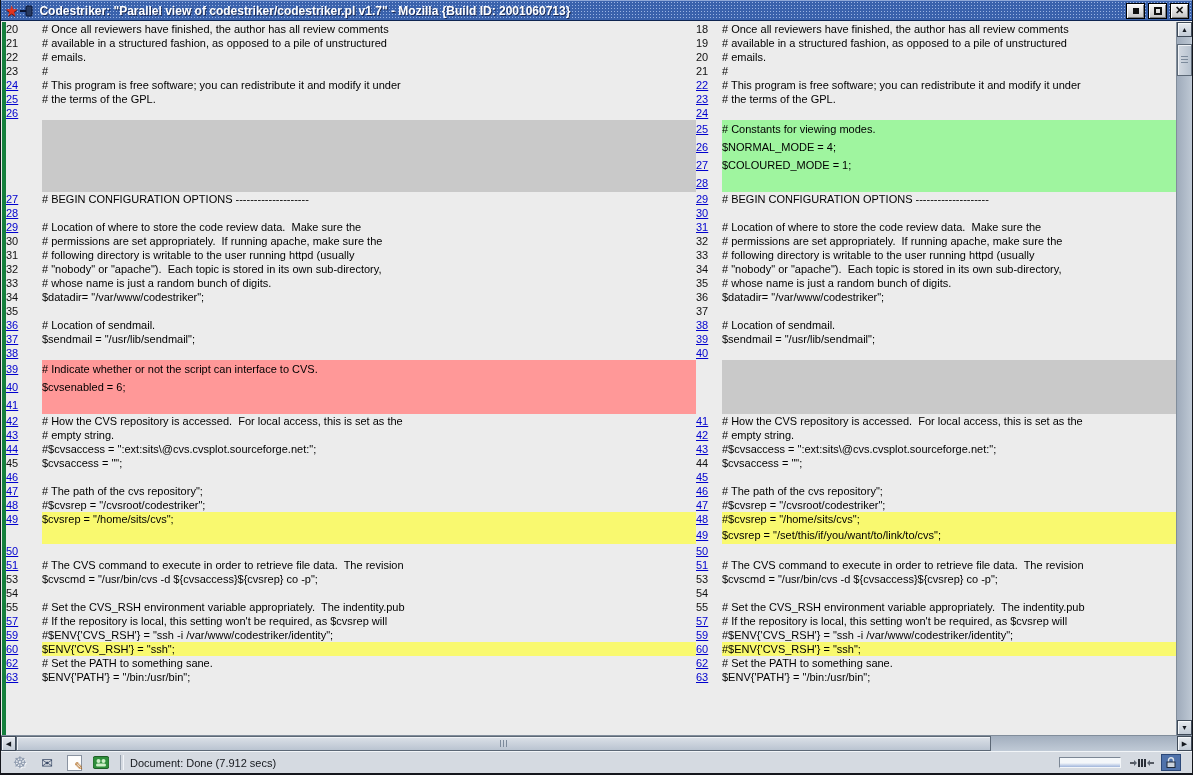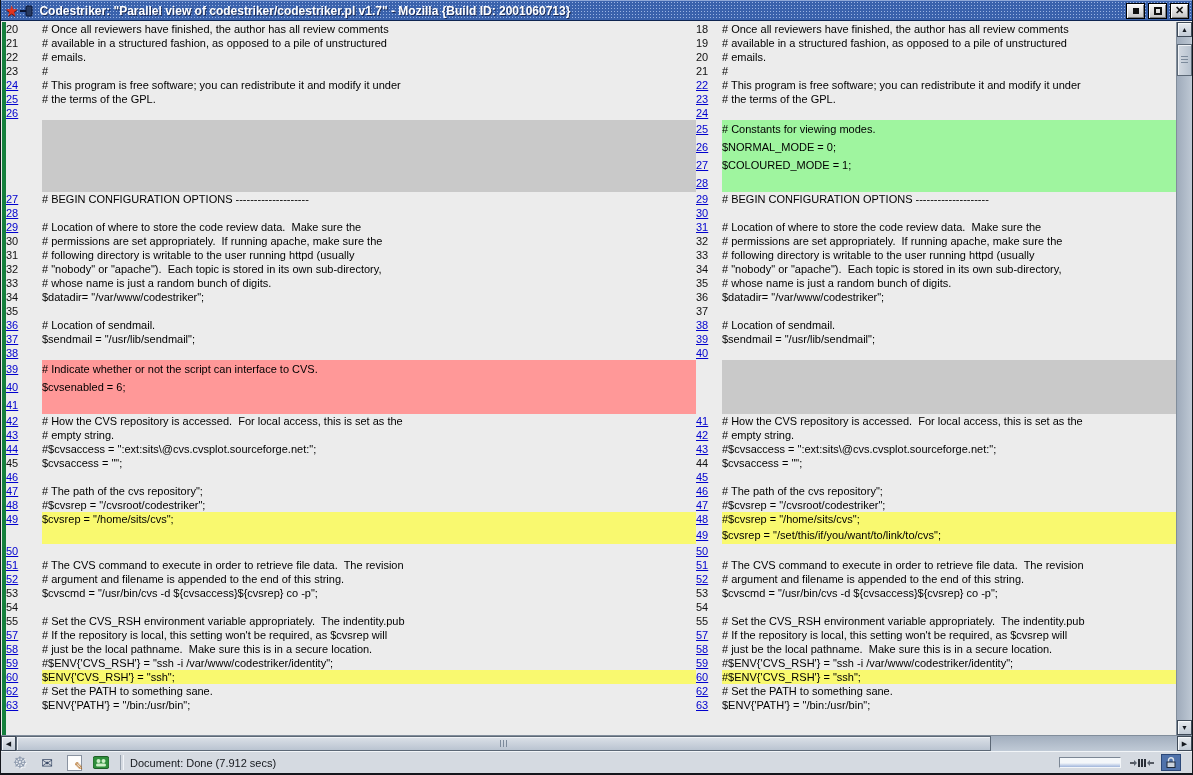--- a/index.html
+++ b/index.html
@@ -205,21 +205,21 @@
           <tr class="tall">
             <td class="lnum"></td>
             <td class="lcode bg-gray"></td>
             <td class="rnum"><a href="#" class="lnlink">25</a></td>
             <td class="rcode bg-green"><span class="codetext"># Constants for viewing modes.</span></td>
           </tr>
           <tr class="tall">
             <td class="lnum"></td>
             <td class="lcode bg-gray"></td>
             <td class="rnum"><a href="#" class="lnlink">26</a></td>
-            <td class="rcode bg-green"><span class="codetext">$NORMAL_MODE = 0;</span></td>
+            <td class="rcode bg-green"><span class="codetext">$NORMAL_MODE = 4;</span></td>
           </tr>
           <tr class="tall">
             <td class="lnum"></td>
             <td class="lcode bg-gray"></td>
             <td class="rnum"><a href="#" class="lnlink">27</a></td>
             <td class="rcode bg-green"><span class="codetext">$COLOURED_MODE = 1;</span></td>
           </tr>
           <tr class="tall">
             <td class="lnum"></td>
             <td class="lcode bg-gray"></td>
@@ -376,26 +376,20 @@
             <td class="rnum"><a href="#" class="lnlink">50</a></td>
             <td class="rcode"></td>
           </tr>
           <tr>
             <td class="lnum"><a href="#" class="lnlink">51</a></td>
             <td class="lcode"><span class="codetext"># The CVS command to execute in order to retrieve file data.  The revision</span></td>
             <td class="rnum"><a href="#" class="lnlink">51</a></td>
             <td class="rcode"><span class="codetext"># The CVS command to execute in order to retrieve file data.  The revision</span></td>
           </tr>
           <tr>
-            <td class="lnum"><a href="#" class="lnlink">52</a></td>
-            <td class="lcode"><span class="codetext"># argument and filename is appended to the end of this string.</span></td>
-            <td class="rnum"><a href="#" class="lnlink">52</a></td>
-            <td class="rcode"><span class="codetext"># argument and filename is appended to the end of this string.</span></td>
-          </tr>
-          <tr>
             <td class="lnum">53</td>
             <td class="lcode"><span class="codetext">$cvscmd = "/usr/bin/cvs -d ${cvsaccess}${cvsrep} co -p";</span></td>
             <td class="rnum">53</td>
             <td class="rcode"><span class="codetext">$cvscmd = "/usr/bin/cvs -d ${cvsaccess}${cvsrep} co -p";</span></td>
           </tr>
           <tr>
             <td class="lnum">54</td>
             <td class="lcode"></td>
             <td class="rnum">54</td>
             <td class="rcode"></td>
@@ -404,26 +398,20 @@
             <td class="lnum">55</td>
             <td class="lcode"><span class="codetext"># Set the CVS_RSH environment variable appropriately.  The indentity.pub</span></td>
             <td class="rnum">55</td>
             <td class="rcode"><span class="codetext"># Set the CVS_RSH environment variable appropriately.  The indentity.pub</span></td>
           </tr>
           <tr>
             <td class="lnum"><a href="#" class="lnlink">57</a></td>
             <td class="lcode"><span class="codetext"># If the repository is local, this setting won't be required, as $cvsrep will</span></td>
             <td class="rnum"><a href="#" class="lnlink">57</a></td>
             <td class="rcode"><span class="codetext"># If the repository is local, this setting won't be required, as $cvsrep will</span></td>
-          </tr>
-          <tr>
-            <td class="lnum"><a href="#" class="lnlink">58</a></td>
-            <td class="lcode"><span class="codetext"># just be the local pathname.  Make sure this is in a secure location.</span></td>
-            <td class="rnum"><a href="#" class="lnlink">58</a></td>
-            <td class="rcode"><span class="codetext"># just be the local pathname.  Make sure this is in a secure location.</span></td>
           </tr>
           <tr>
             <td class="lnum"><a href="#" class="lnlink">59</a></td>
             <td class="lcode"><span class="codetext">#$ENV{'CVS_RSH'} = "ssh -i /var/www/codestriker/identity";</span></td>
             <td class="rnum"><a href="#" class="lnlink">59</a></td>
             <td class="rcode"><span class="codetext">#$ENV{'CVS_RSH'} = "ssh -i /var/www/codestriker/identity";</span></td>
           </tr>
           <tr>
             <td class="lnum"><a href="#" class="lnlink">60</a></td>
             <td class="lcode bg-yellow"><span class="codetext">$ENV{'CVS_RSH'} = "ssh";</span></td>

